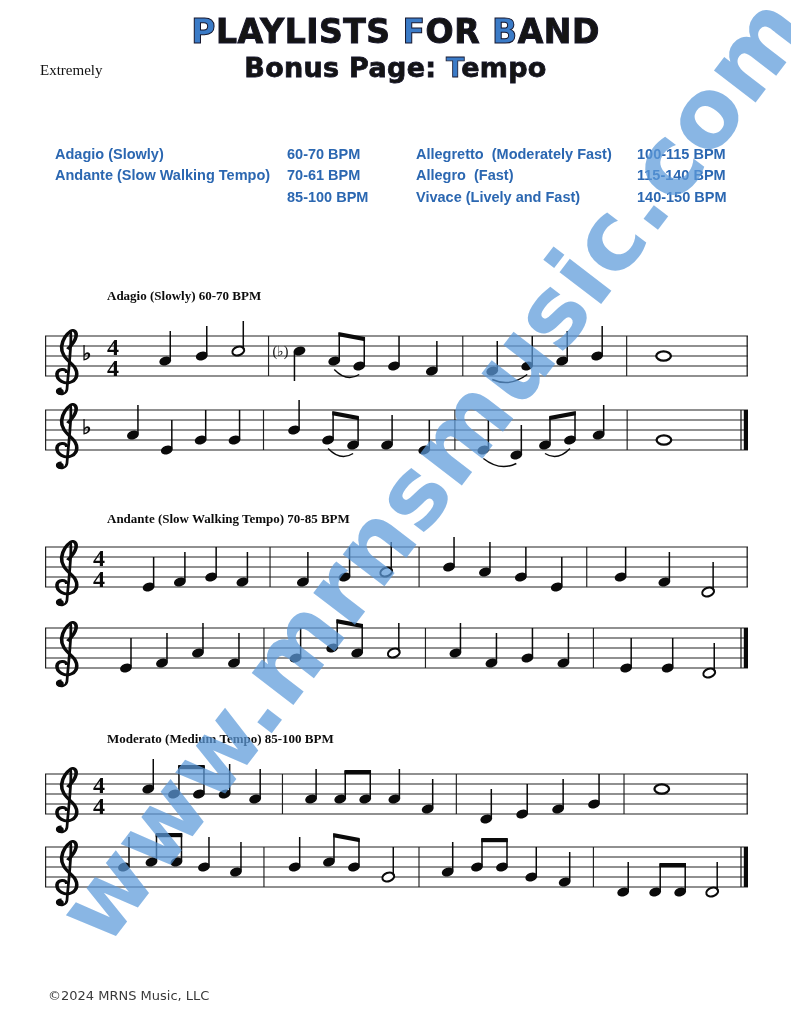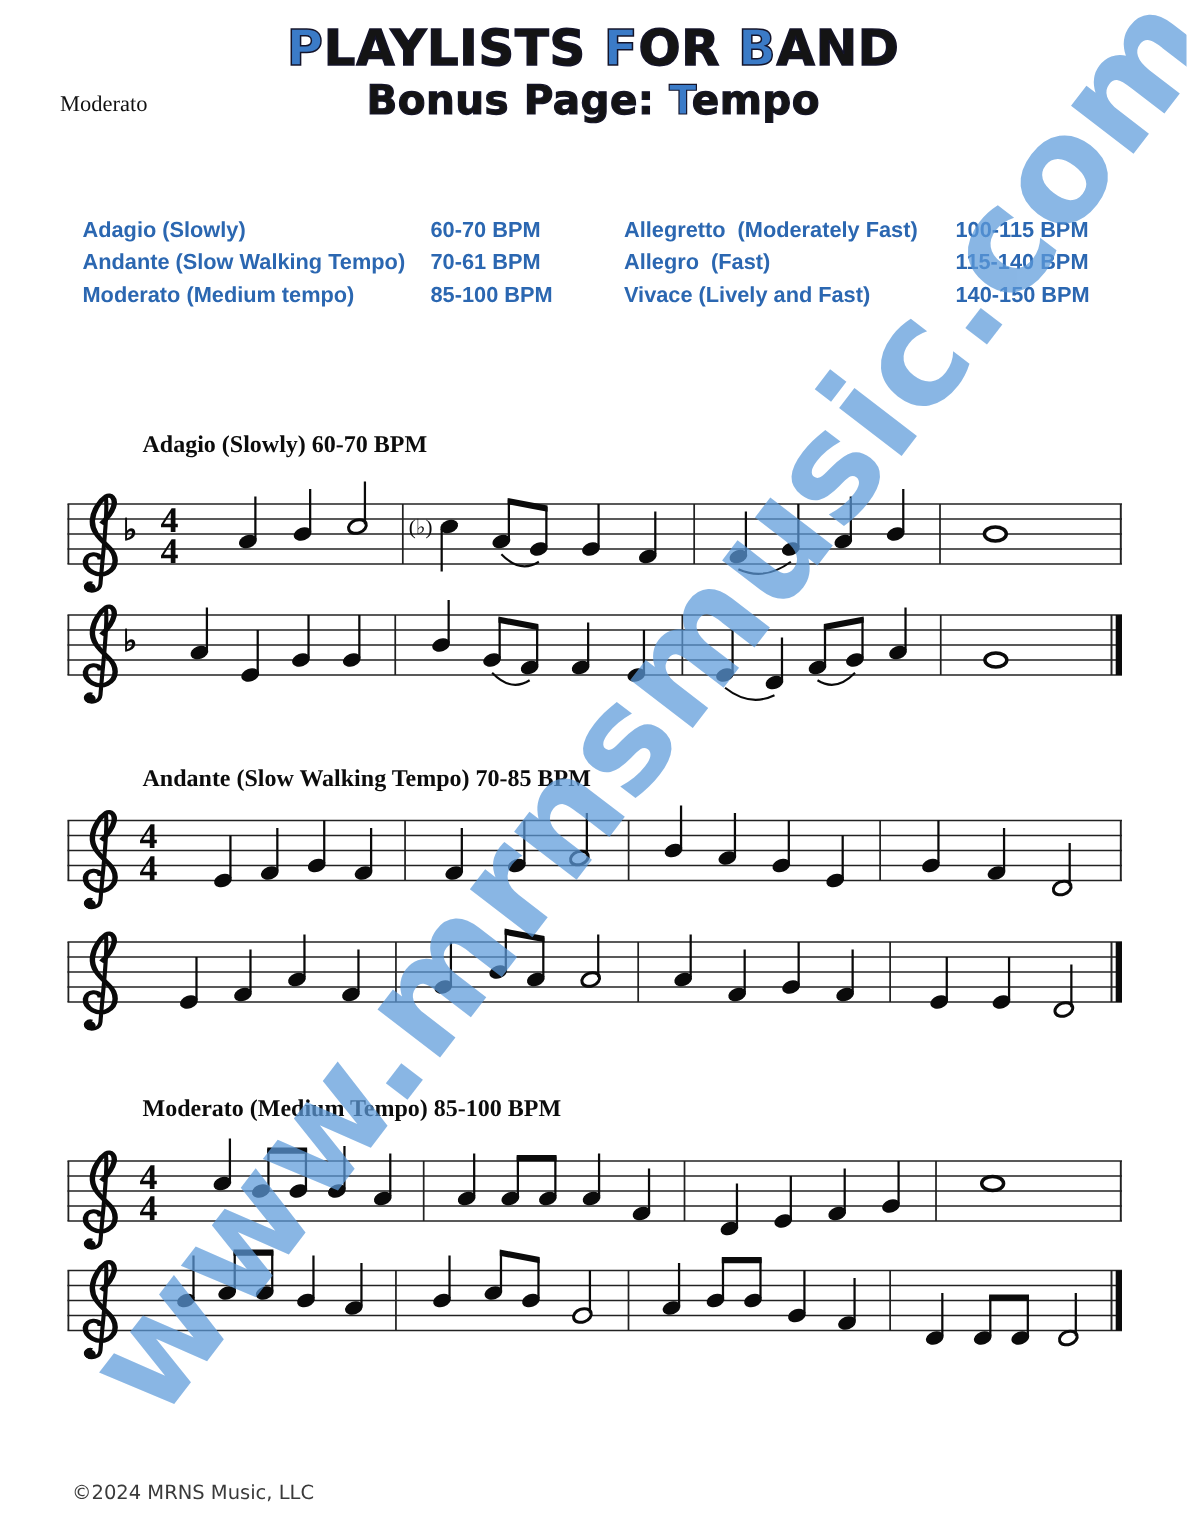--- a/index.html
+++ b/index.html
@@ -30,22 +30,22 @@
     font-family:Liberation Sans, sans-serif; font-weight:700; font-size:14.5px;
     color:var(--tempo);
   }
   .tempo-col.left{ left:55px; width:350px; }
   .tempo-col.right{ left:416px; width:360px; }
   .t-row{ position:relative; height:21.4px; }
   .t-name{ position:absolute; left:0; white-space:pre; }
   .tempo-col.left  .t-bpm{ position:absolute; left:232px; white-space:pre; }
   .tempo-col.right .t-bpm{ position:absolute; left:221px; white-space:pre; }
   .section-heading{
-    position:absolute; left:95px;
-    font-family:"Liberation Serif", serif; font-weight:bold; font-size:16px;
+    position:absolute; left:107px;
+    font-family:"Liberation Serif", serif; font-weight:bold; font-size:13px;
     color:#0c0c0c;
   }
   .sh1{ top:288px; } .sh2{ top:511px;text-align:right; } .sh3{ top:731px; }
   .system{ position:absolute; left:0; width:791px; height:108px; }
   #sys0{ top:302px; } #sys1{ top:376px; } #sys2{ top:513px; }
   #sys3{ top:594px; } #sys4{ top:740px; } #sys5{ top:813px; }
   .watermark{
     position:absolute; left:-124px; top:452px; width:1040px; height:130px;
     text-align:center; white-space:nowrap; line-height:130px;
     transform:rotate(-52.5deg);
@@ -55,36 +55,35 @@
   .footer{
     position:absolute; left:0; top:988px; width:100%; 
     font-family:"DejaVu Sans", sans-serif; font-size:13px; color:#3a3a3a;padding-left:48px;
   }
 </style>
 </head>
 <body>
 
 <div class="page">
 
-  <div class="instrument">Moderato</div>
+  <div class="instrument">Extremely</div>
 
   <div class="title"><span class="accent">P</span><span>LAYLISTS </span><span class="accent">F</span><span>OR </span><span class="accent">B</span><span>AND</span></div>
   <div class="subtitle"><span>Bonus Page: </span><span class="accent">T</span><span>empo</span></div>
 
   <div class="tempo-col left">
     <div class="t-row">
       <span class="t-name">Adagio (Slowly)</span>
       <span class="t-bpm">60-70 BPM</span>
     </div>
     <div class="t-row">
       <span class="t-name">Andante (Slow Walking Tempo)</span>
       <span class="t-bpm">70-61 BPM</span>
     </div>
     <div class="t-row">
-      <span class="t-name">Moderato (Medium tempo)</span>
       <span class="t-bpm">85-100 BPM</span>
     </div>
   </div>
 
   <div class="tempo-col right">
     <div class="t-row">
       <span class="t-name">Allegretto  (Moderately Fast)</span>
       <span class="t-bpm">100-115 BPM</span>
     </div>
     <div class="t-row">

